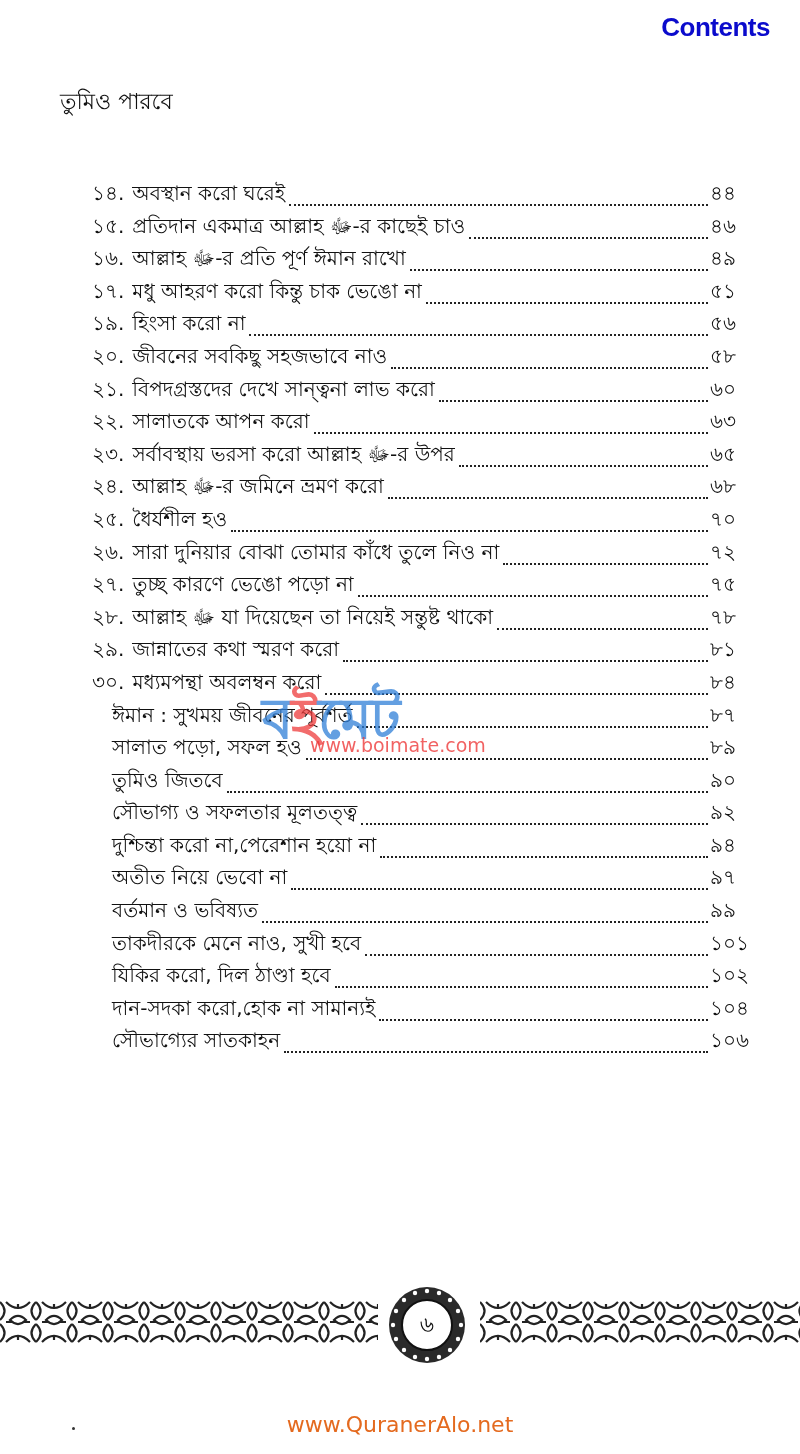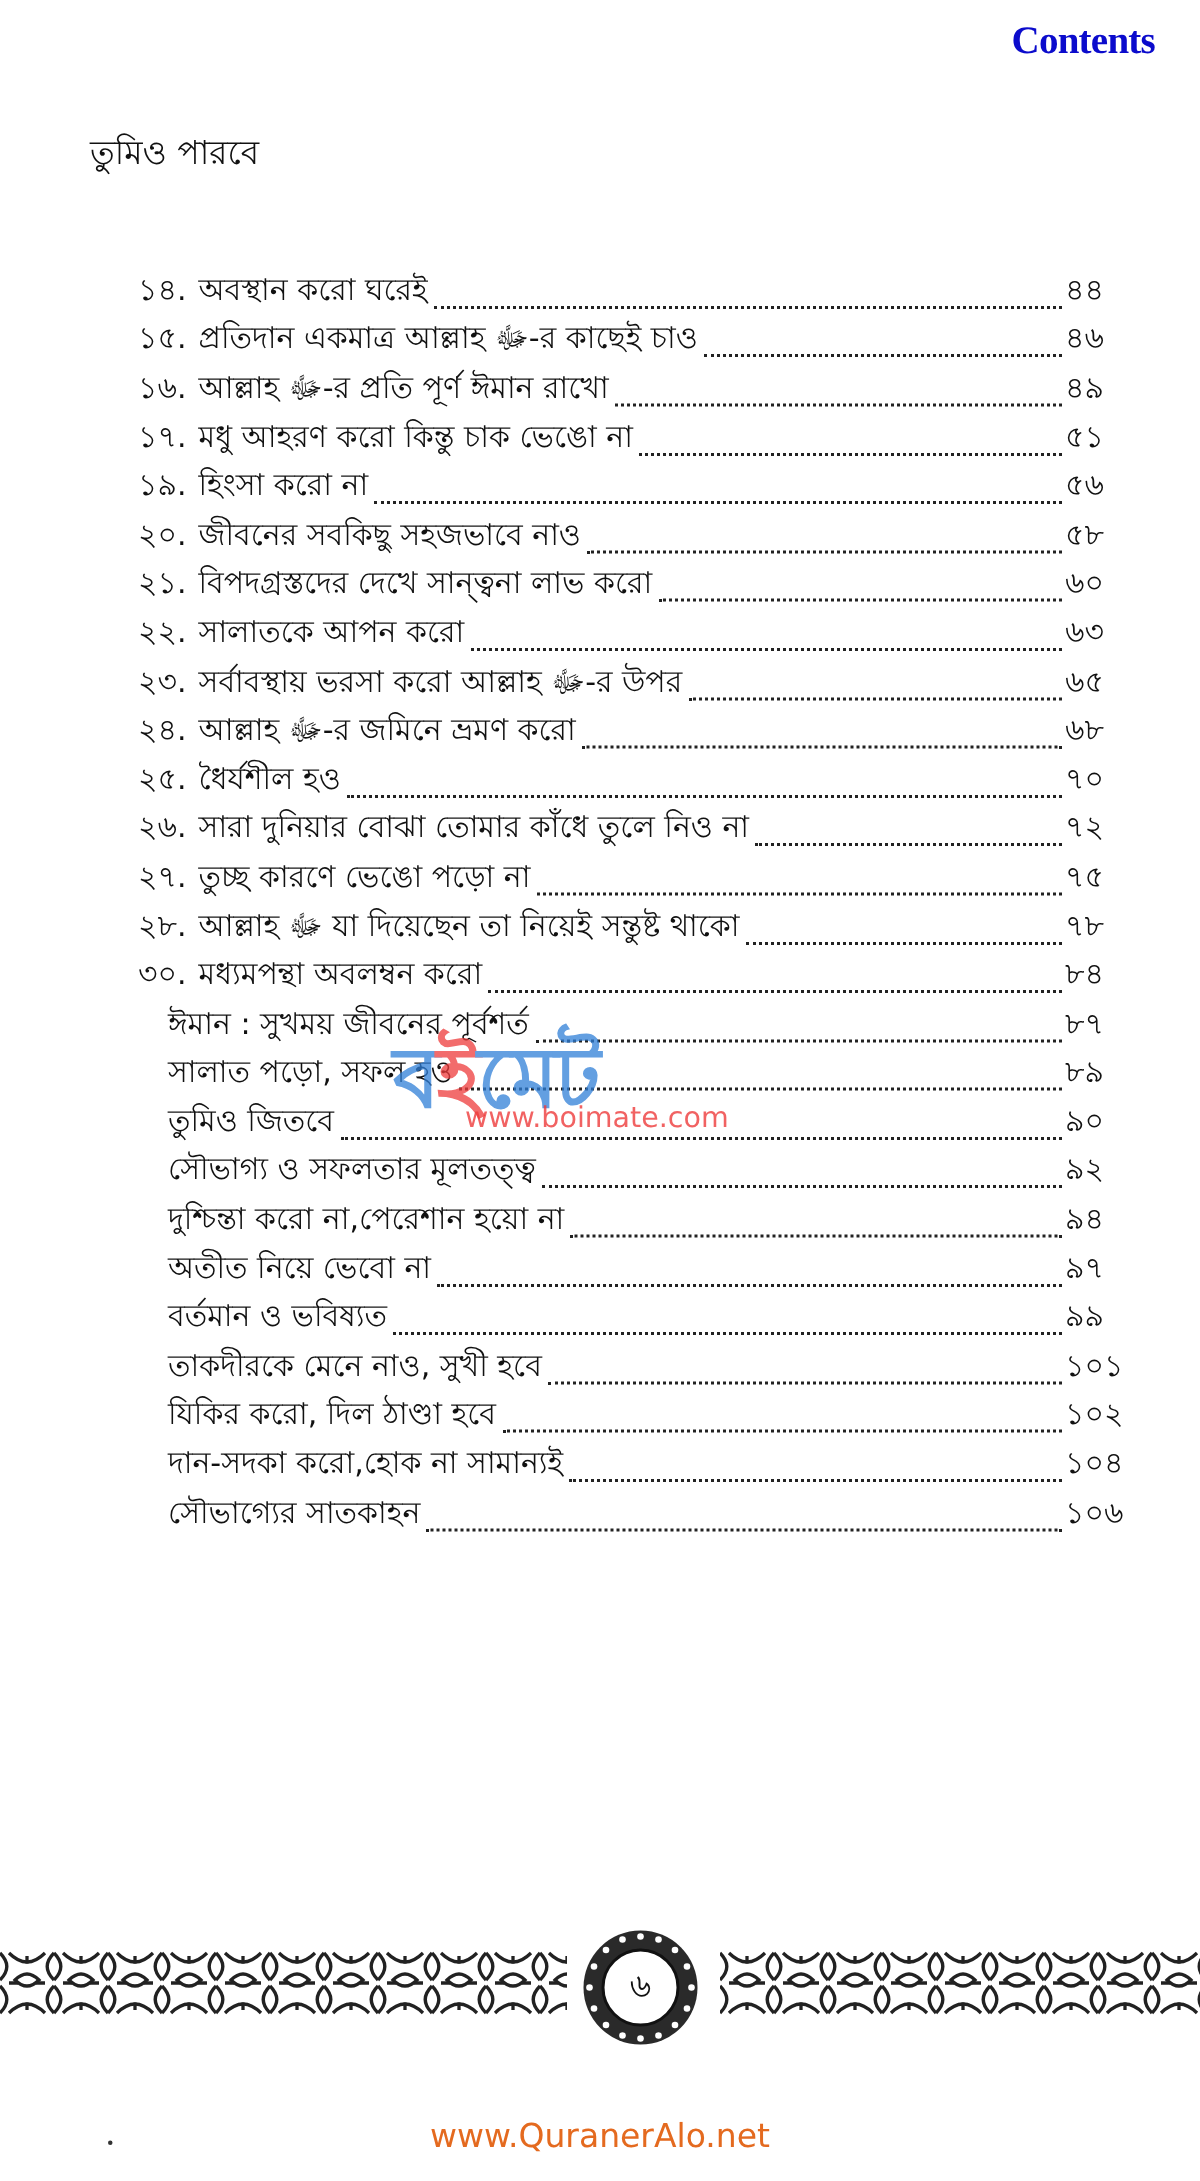--- a/index.html
+++ b/index.html
@@ -12,21 +12,21 @@
       height: 1454px;
       position: relative;
       overflow: hidden;
       font-family: "DejaVu Sans", sans-serif;
       color: #111111;
     }
     .header-title {
       position: absolute;
       top: 12px;
       right: 30px;
-      font-family: Liberation Serif, serif;
+      font-family: Liberation Sans, sans-serif;
       font-weight: bold;
       font-size: 26px;
       letter-spacing: -0.5px;
       color: #0b0bcc;
     }
     .section-heading {
       position: absolute;
       top: 84px;
       left: 60px;
       font-size: 22px;
@@ -35,21 +35,21 @@
     .toc {
       position: absolute;
       top: 178px;
       left: 0;
       width: 800px;
     }
     .toc-row {
       position: relative;
       height: 32.6px;
       display: flex;
-      align-items: center;
+      align-items: flex-start;
     }
     .toc-row .entry {
       display: flex;
       align-items: baseline;
       width: 100%;
       padding-right: 46px;
       box-sizing: border-box;
     }
     .toc-row.numbered .entry { padding-left: 92px; }
     .toc-row.plain .entry { padding-left: 112px; }
@@ -270,20 +270,28 @@
     <span class="leader"></span>
     <span class="toc-page">৭৫</span>
   </div>
     </div>
   <div class="toc-row numbered">
       <div class="entry">
     <span class="toc-num">২৮.</span>
     <span class="toc-label">আল্লাহ ﷻ যা দিয়েছেন তা নিয়েই সন্তুষ্ট থাকো</span>
     <span class="leader"></span>
     <span class="toc-page">৭৮</span>
+  </div>
+    </div>
+  <div class="toc-row numbered">
+      <div class="entry">
+    <span class="toc-num">২৯.</span>
+    <span class="toc-label">জান্নাতের কথা স্মরণ করো</span>
+    <span class="leader"></span>
+    <span class="toc-page">৮১</span>
   </div>
     </div>
   <div class="toc-row numbered">
       <div class="entry">
     <span class="toc-num">৩০.</span>
     <span class="toc-label">মধ্যমপন্থা অবলম্বন করো</span>
     <span class="leader"></span>
     <span class="toc-page">৮৪</span>
   </div>
     </div>

